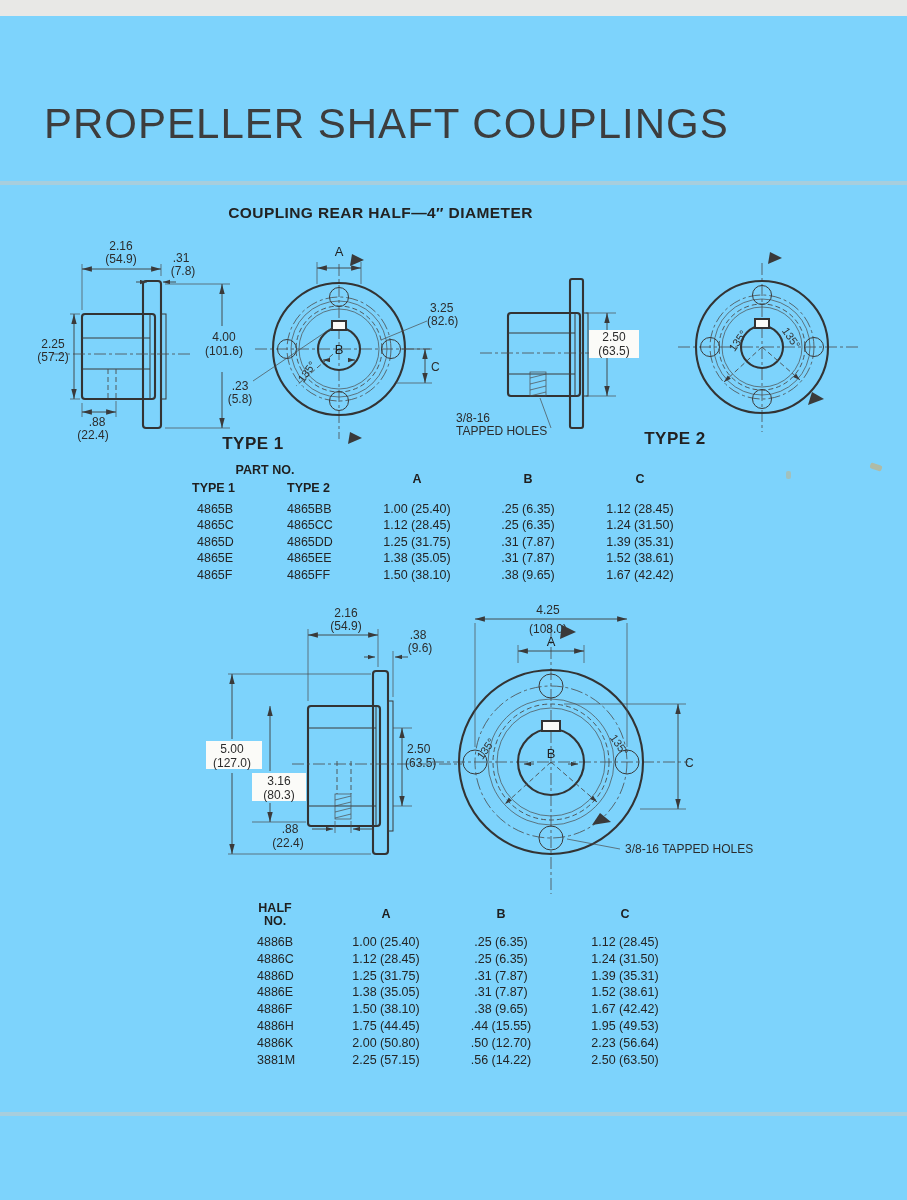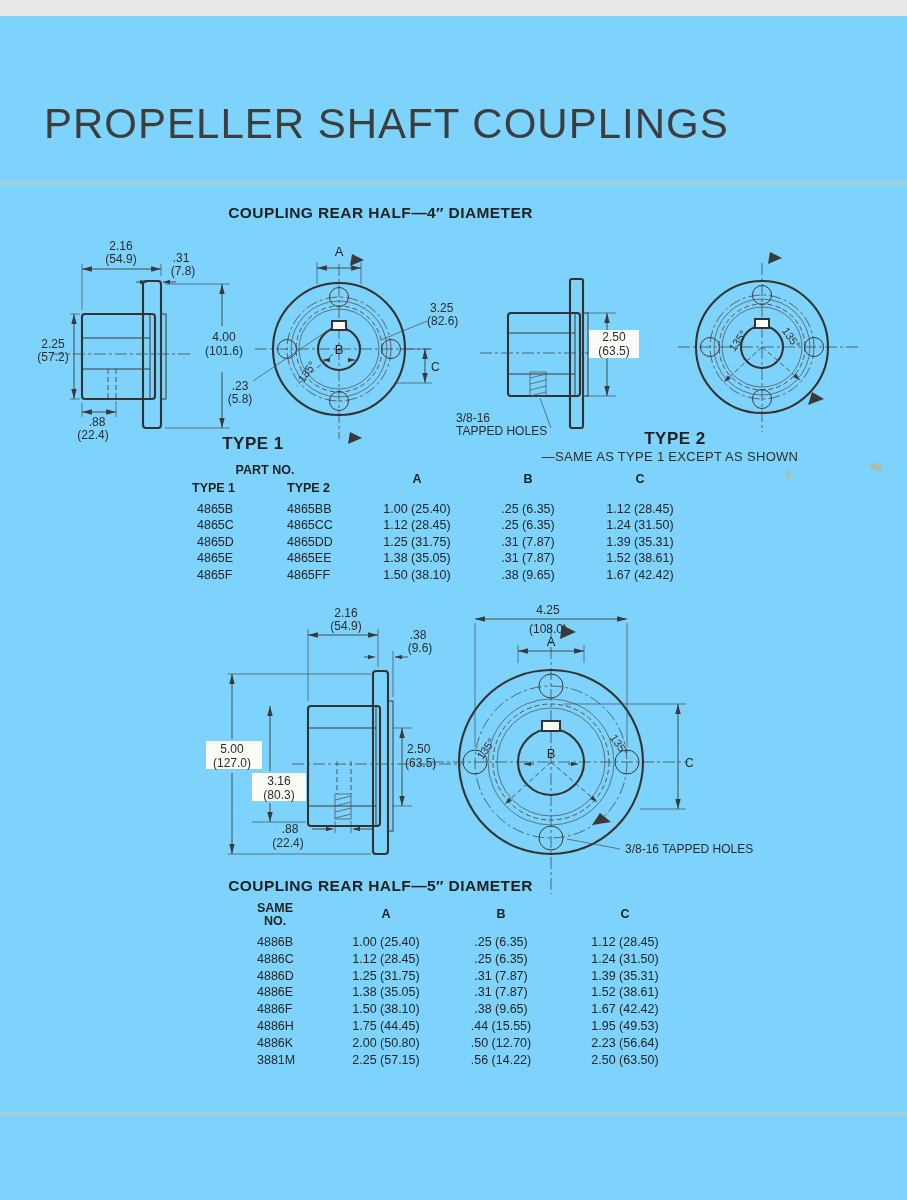--- a/index.html
+++ b/index.html
@@ -188,21 +188,20 @@
       <line class="dsh" x1="762" y1="121" x2="800" y2="154" marker-end="url(#arrS)"></line>
       <text class="ang" transform="translate(741,117) rotate(-55)">135°</text>
       <text class="ang" transform="translate(788,114) rotate(55)">135°</text>
       <polygon class="tri" points="770,26 782,32 768,38"></polygon>
       <polygon class="tri" points="812,166 824,173 808,179"></polygon>
     </g>
   </svg>
 
   <div class="abs type-label" style="left:203px;top:418px;width:100px;">TYPE 1</div>
   <div class="abs type-label" style="left:625px;top:413px;width:100px;">TYPE 2</div>
-  <div class="abs type-note" style="left:520px;top:433px;width:300px;">—SAME AS TYPE 1 EXCEPT AS SHOWN</div>
 
   <div>
     <div class="abs th ctr" style="left:195px;top:447px;width:140px;">PART NO.</div>
     <div class="abs th" style="left:192px;top:465px;">TYPE 1</div>
     <div class="abs th" style="left:287px;top:465px;">TYPE 2</div>
     <div class="abs th t4-ca" style="top:456px;">A</div>
     <div class="abs th t4-cb" style="top:456px;">B</div>
     <div class="abs th t4-cc" style="top:456px;">C</div>
 
     <div>
@@ -340,24 +339,23 @@
       <text class="dts" x="685" y="166">C</text>
       <text class="ang" transform="translate(489,150) rotate(-55)">135°</text>
       <text class="ang" transform="translate(616,146) rotate(55)">135°</text>
       <polygon class="tri" points="600,212 611,221 592,224"></polygon>
 
       <text class="dts" x="625" y="252">3/8-16 TAPPED HOLES</text>
       <line class="lt" x1="620" y1="248" x2="567" y2="238"></line>
     </g>
   </svg>
 
-  <div class="abs sec-heading" style="top:861px;">COUPLING REAR HALF—5″ DIAMETER</div>
 
   <div>
-    <div class="abs th ctr" style="left:245px;top:885px;width:60px;">SAME</div>
+    <div class="abs th ctr" style="left:245px;top:885px;width:60px;">HALF</div>
     <div class="abs th ctr" style="left:245px;top:898px;width:60px;">NO.</div>
     <div class="abs th t5-ca" style="top:891px;">A</div>
     <div class="abs th t5-cb" style="top:891px;">B</div>
     <div class="abs th t5-cc" style="top:891px;">C</div>
 
     <div>
       <span class="abs td t5-cp" style="top:919px;">4886B</span>
       <span class="abs td t5-ca" style="top:919px;">1.00 (25.40)</span>
       <span class="abs td t5-cb" style="top:919px;">.25 (6.35)</span>
       <span class="abs td t5-cc" style="top:919px;">1.12 (28.45)</span>

